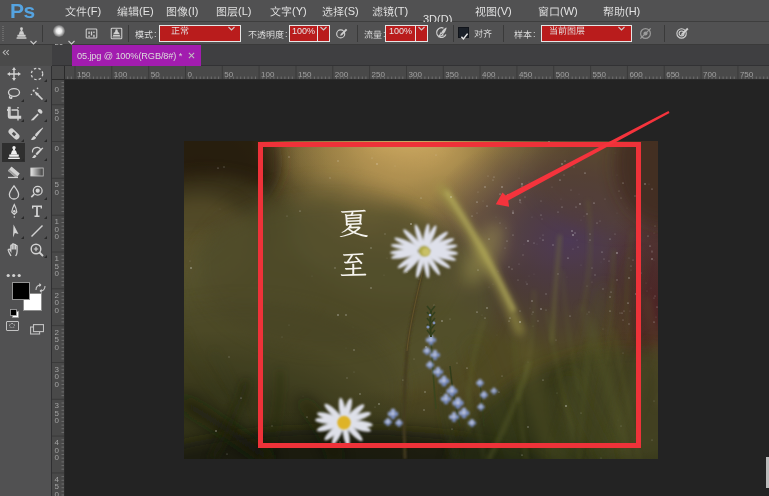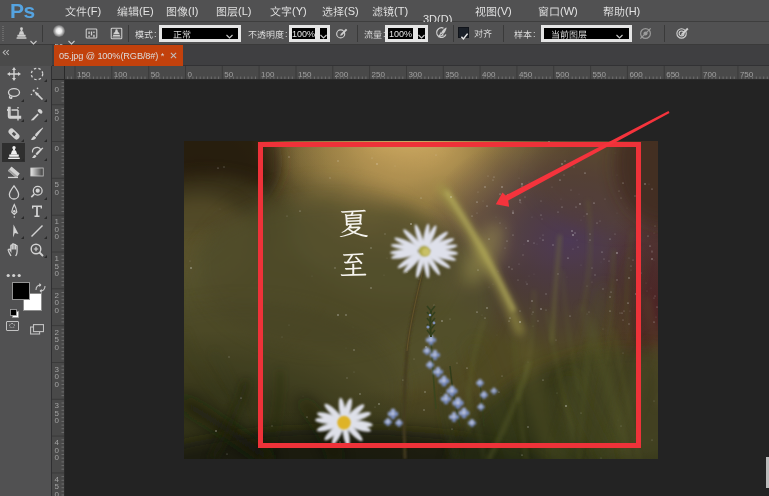--- a/index.html
+++ b/index.html
@@ -1,17 +1,17 @@
 <!DOCTYPE html>
 <html><head><meta charset="utf-8"><style>
 *{margin:0;padding:0;box-sizing:border-box}
 html,body{width:769px;height:496px;overflow:hidden;background:#232323;font-family:"Liberation Sans",sans-serif}
 .row{display:flex;align-items:center}
 .sep{position:absolute;top:3px;width:1px;height:17px;background:#3a3a3a}
-.ctl{position:absolute;background:#000000;border:3px solid #e5e5e5;display:flex;align-items:flex-end}
+.ctl{position:absolute;background:#b91c1c;border:1px solid #e5e5e5;display:flex;align-items:flex-start}
 </style></head><body>
 <svg width="0" height="0" style="position:absolute">
     <defs>
       <path id="g6587" d="M423 57C453 106 485 173 497 214L580 187C566 146 531 81 501 33ZM50 216V290H206C265 442 344 573 447 680C337 772 202 840 36 887C51 905 75 940 83 958C250 904 389 832 502 734C615 834 751 908 915 953C928 932 950 900 967 884C807 844 671 773 560 679C661 576 738 448 796 290H954V216ZM504 627C410 532 336 418 284 290H711C661 425 592 536 504 627Z"></path>
       <path id="g4ef6" d="M317 539V612H604V960H679V612H953V539H679V318H909V245H679V52H604V245H470C483 200 494 152 504 105L432 90C409 221 367 350 309 433C327 442 359 460 373 471C400 429 425 376 446 318H604V539ZM268 44C214 195 126 345 32 443C45 460 67 499 75 517C107 483 137 443 167 400V958H239V283C277 213 311 139 339 65Z"></path>
       <path id="g7f16" d="M40 826 58 895C140 862 245 819 346 777L332 717C223 759 114 801 40 826ZM61 457C75 450 98 445 205 430C167 494 132 545 116 564C87 602 66 628 45 632C53 650 64 684 68 698C87 686 118 676 339 625C336 609 333 582 334 563L167 598C238 506 307 394 364 283L303 248C286 287 265 326 245 363L133 375C190 287 246 174 287 65L215 40C179 161 112 293 91 326C71 360 55 384 38 389C46 407 57 442 61 457ZM624 530V678H541V530ZM675 530H746V678H675ZM481 468V952H541V737H624V927H675V737H746V926H797V737H871V887C871 894 868 896 861 897C854 897 836 897 814 896C822 912 829 936 831 953C867 953 890 951 908 942C926 932 930 915 930 888V467L871 468ZM797 530H871V678H797ZM605 54C621 82 637 118 648 148H414V365C414 519 405 741 314 901C329 908 360 930 372 943C465 781 482 545 483 382H920V148H729C717 115 697 69 675 34ZM483 212H850V319H483Z"></path>
       <path id="g8f91" d="M551 129H819V230H551ZM482 72V286H892V72ZM81 548C89 540 119 534 153 534H244V678L40 713L56 786L244 748V956H313V734L427 711L423 646L313 666V534H405V466H313V312H244V466H148C176 397 204 315 228 230H412V158H247C255 124 263 89 269 55L196 40C191 79 183 119 174 158H47V230H157C136 310 115 376 105 401C88 445 75 477 58 482C66 500 77 534 81 548ZM815 408V494H560V408ZM400 804 412 872 815 840V960H885V834L959 828L960 765L885 770V408H953V345H423V408H491V798ZM815 551V638H560V551ZM815 695V775L560 794V695Z"></path>
       <path id="g56fe" d="M375 601C455 618 557 653 613 681L644 630C588 604 487 571 407 555ZM275 728C413 745 586 785 682 819L715 763C618 731 445 692 310 677ZM84 84V960H156V918H842V960H917V84ZM156 851V152H842V851ZM414 172C364 254 278 332 192 383C208 393 234 416 245 428C275 408 306 384 337 357C367 389 404 419 444 446C359 486 263 516 174 534C187 548 203 577 210 595C308 572 413 535 508 484C591 529 686 563 781 584C790 566 809 540 823 527C735 511 647 484 569 448C644 399 707 342 749 274L706 249L695 252H436C451 233 465 214 477 194ZM378 317 385 310H644C608 349 560 384 506 415C455 386 411 353 378 317Z"></path>
       <path id="g50cf" d="M486 170H666C649 199 628 229 607 251H420C444 224 466 197 486 170ZM487 41C445 125 366 231 256 309C272 319 294 341 305 357C324 343 341 328 358 313V467H513C465 509 394 551 287 584C303 597 321 618 330 631C420 602 486 567 534 530C550 545 564 560 577 577C509 638 384 700 287 729C301 741 319 763 329 778C417 746 530 683 604 620C614 639 622 658 628 676C549 757 402 834 278 870C292 883 311 907 322 924C430 887 555 817 642 739C651 802 640 856 618 877C604 894 589 896 569 896C552 896 529 895 503 892C514 911 520 940 521 957C544 959 566 959 584 959C619 959 645 952 670 925C713 884 727 776 694 671L743 648C779 757 841 852 921 903C932 885 954 859 970 846C893 804 831 718 798 621C837 601 876 579 909 558L858 510C812 543 738 588 675 620C653 573 621 528 577 493L600 467H898V251H685C714 216 743 177 765 139L721 107L707 111H526L559 54ZM425 309H603C598 338 588 373 563 410H425ZM665 309H829V410H637C655 373 663 338 665 309ZM262 44C209 195 122 345 29 443C43 460 65 499 72 517C102 485 131 447 159 407V957H230V292C270 220 305 142 333 65Z"></path>
       <path id="g5c42" d="M304 424V491H873V424ZM209 153H811V273H209ZM133 88V381C133 540 124 763 31 920C50 927 83 946 98 958C195 794 209 549 209 381V338H886V88ZM288 944C319 932 367 928 803 899C818 925 832 950 842 969L911 935C877 874 806 768 751 691L686 718C712 754 740 797 766 839L380 862C433 806 487 735 533 662H943V596H239V662H438C394 738 338 808 320 828C298 853 278 871 261 874C270 893 283 929 288 944Z"></path>
@@ -333,21 +333,21 @@
         <circle cx="7" cy="9" r="2.6" fill="none" stroke="#cfcfcf" stroke-width="1.2"></circle>
         <path d="M7 9 L13 3 l1.4 1.4 L8.4 10.4 l-2 0.6z" fill="#cfcfcf"></path>
       </svg></div>
 </div>
 <div style="position:absolute;left:0;top:45px;width:769px;height:21px;background:#3f3f41;border-bottom:1px solid #323234"></div>
 <div style="position:absolute;left:0;top:45px;width:52px;height:21px;background:#4a4a4a">
     <svg width="8" height="7" viewBox="0 0 10 8" style="position:absolute;left:2px;top:4px">
       <path d="M4.5 1 L1.5 4 L4.5 7 M8.5 1 L5.5 4 L8.5 7" stroke="#b8b8b8" fill="none" stroke-width="1.3"></path>
     </svg>
   </div>
-<div style="position:absolute;left:54px;top:45px;width:129px;height:21px;background:#c2410c">
+<div style="position:absolute;left:72px;top:45px;width:129px;height:21px;background:#a21caf">
     <span style="position:absolute;left:5px;top:6px;font-size:9.2px;color:#dcdcdc;letter-spacing:-0.12px;white-space:nowrap">05.jpg @ 100%(RGB/8#) *</span>
     <svg width="7" height="7" viewBox="0 0 8 8" style="position:absolute;right:6px;top:7px">
       <path d="M1 1 L7 7 M7 1 L1 7" stroke="#c0c0c0" stroke-width="1.2"></path>
     </svg>
   </div>
 <svg width="704" height="14" viewBox="0 0 704 14" style="position:absolute;left:65px;top:66px;background:#494949">
     <rect x="-1.5" y="10.5" width="1" height="3.5" fill="#6e6e6e"></rect>
     <rect x="2.2" y="10.5" width="1" height="3.5" fill="#6e6e6e"></rect>
     <rect x="5.8" y="10.5" width="1" height="3.5" fill="#6e6e6e"></rect>
     <rect x="9.5" y="0" width="1" height="14" fill="#3a3a3a"></rect>

